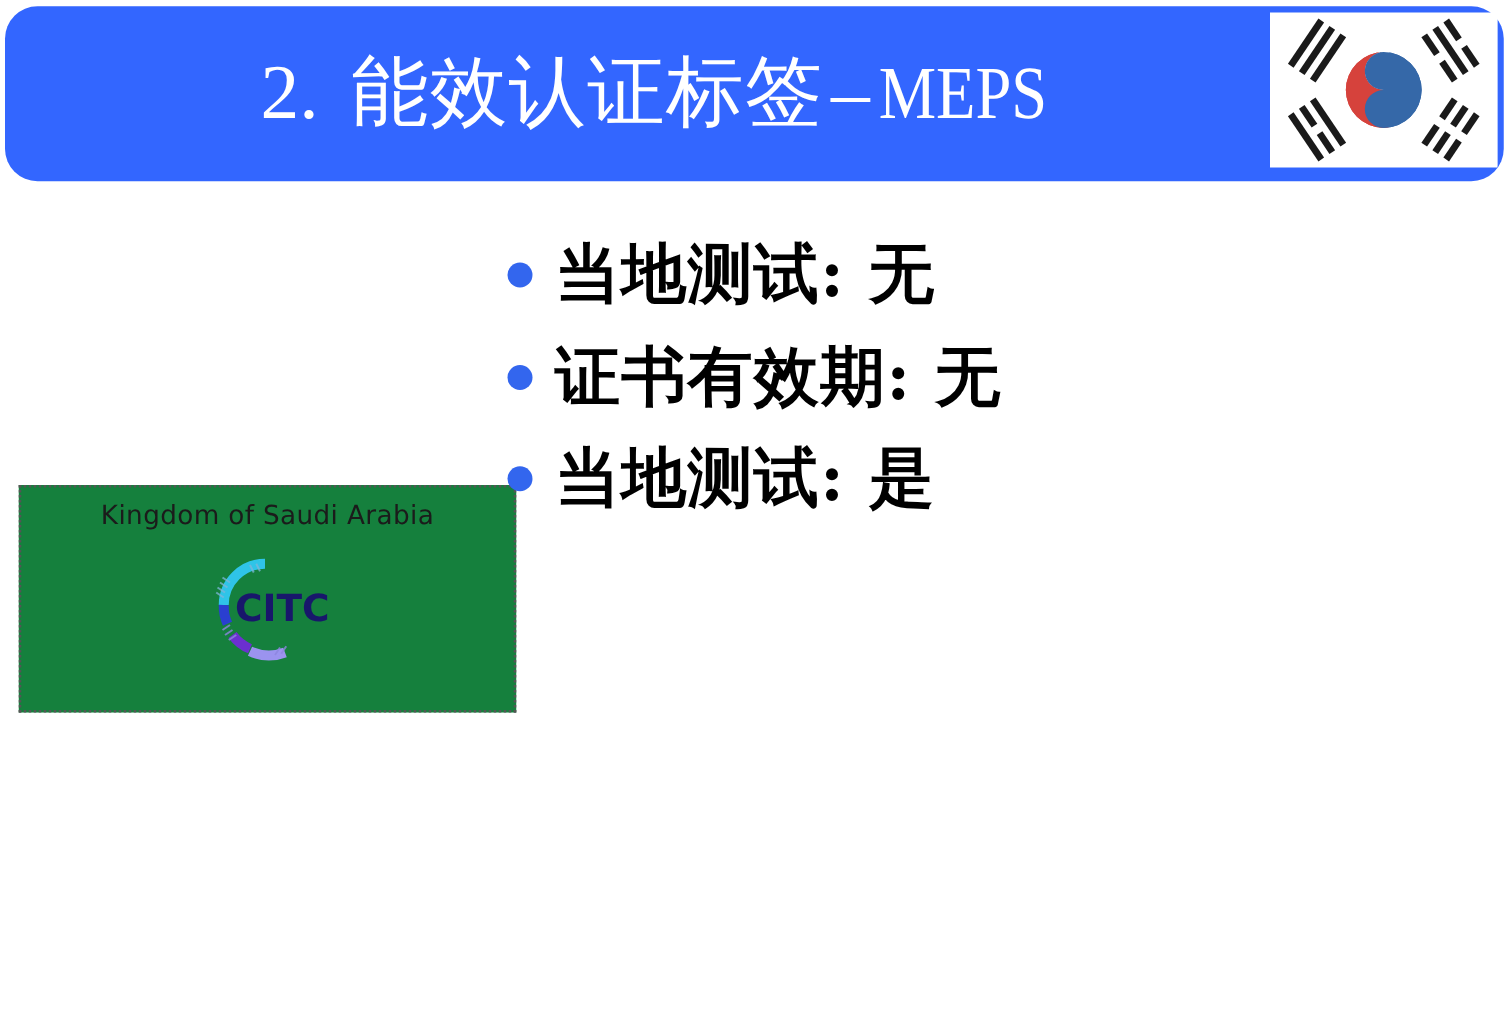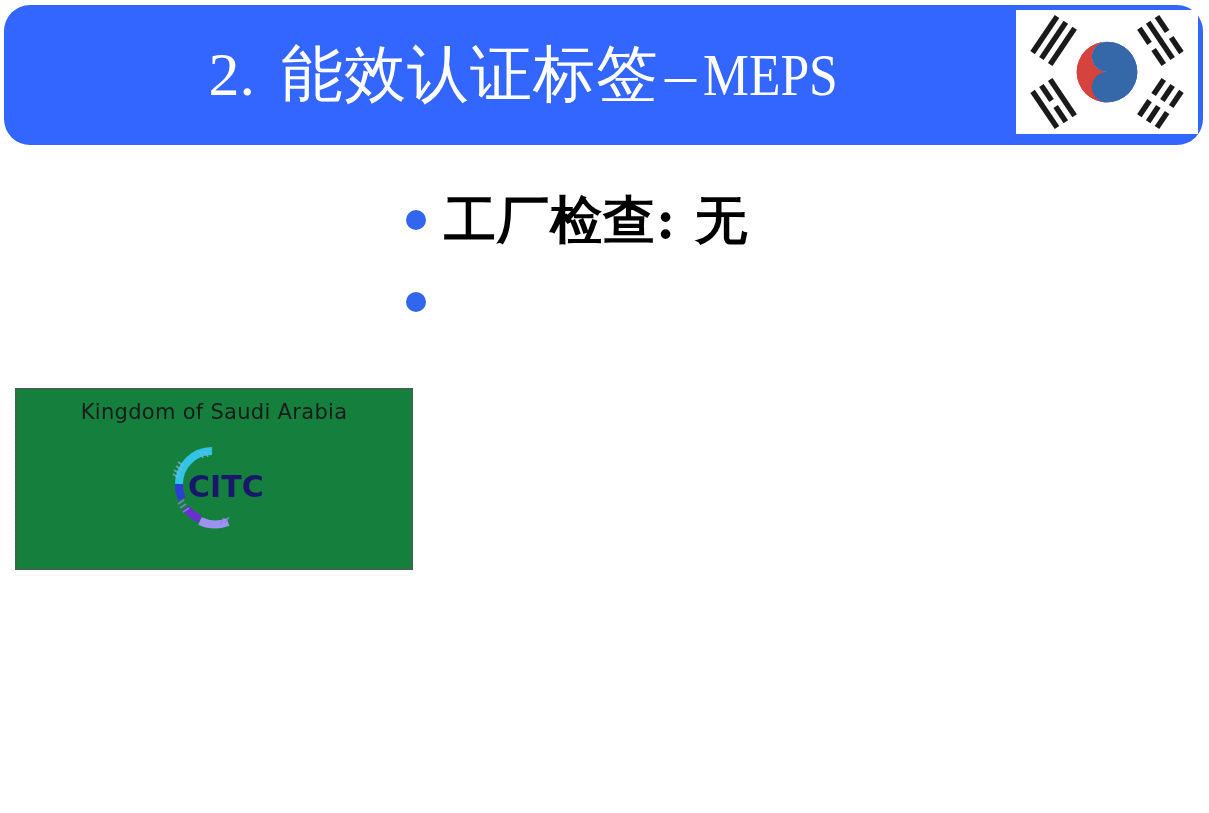--- a/index.html
+++ b/index.html
@@ -230,23 +230,28 @@
     </div>
 
   </div>
 
   <div id="bullets">
 
 
 
     <div class="bullet-row">
       <span class="bullet-dot"></span>
-      <span class="bullet-text">工厂检查: 无</span>
-    </div>
-
+      <span class="bullet-text">当地测试: 无</span>
+    </div>
 
     <div class="bullet-row">
       <span class="bullet-dot"></span>
+      <span class="bullet-text">证书有效期: 无</span>
+    </div>
+
+    <div class="bullet-row">
+      <span class="bullet-dot"></span>
+      <span class="bullet-text">当地测试: 是</span>
     </div>
 
   </div>
 
 </div>
 
 </body></html>

